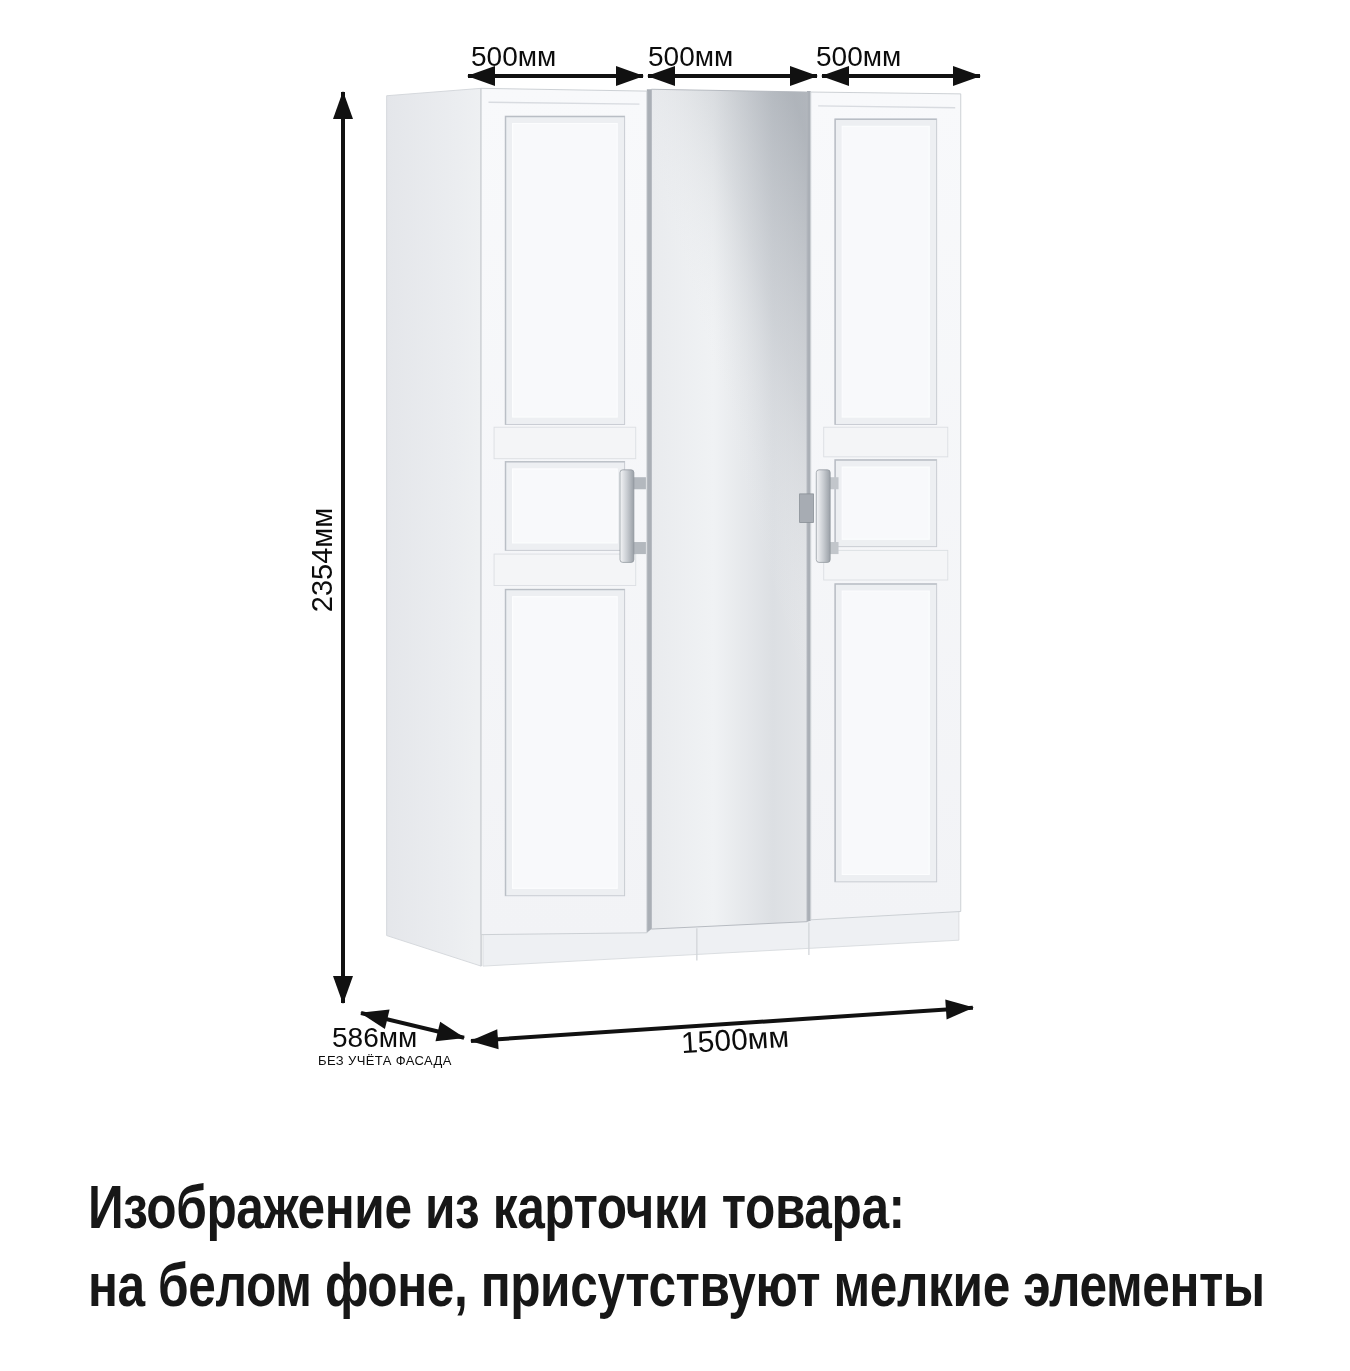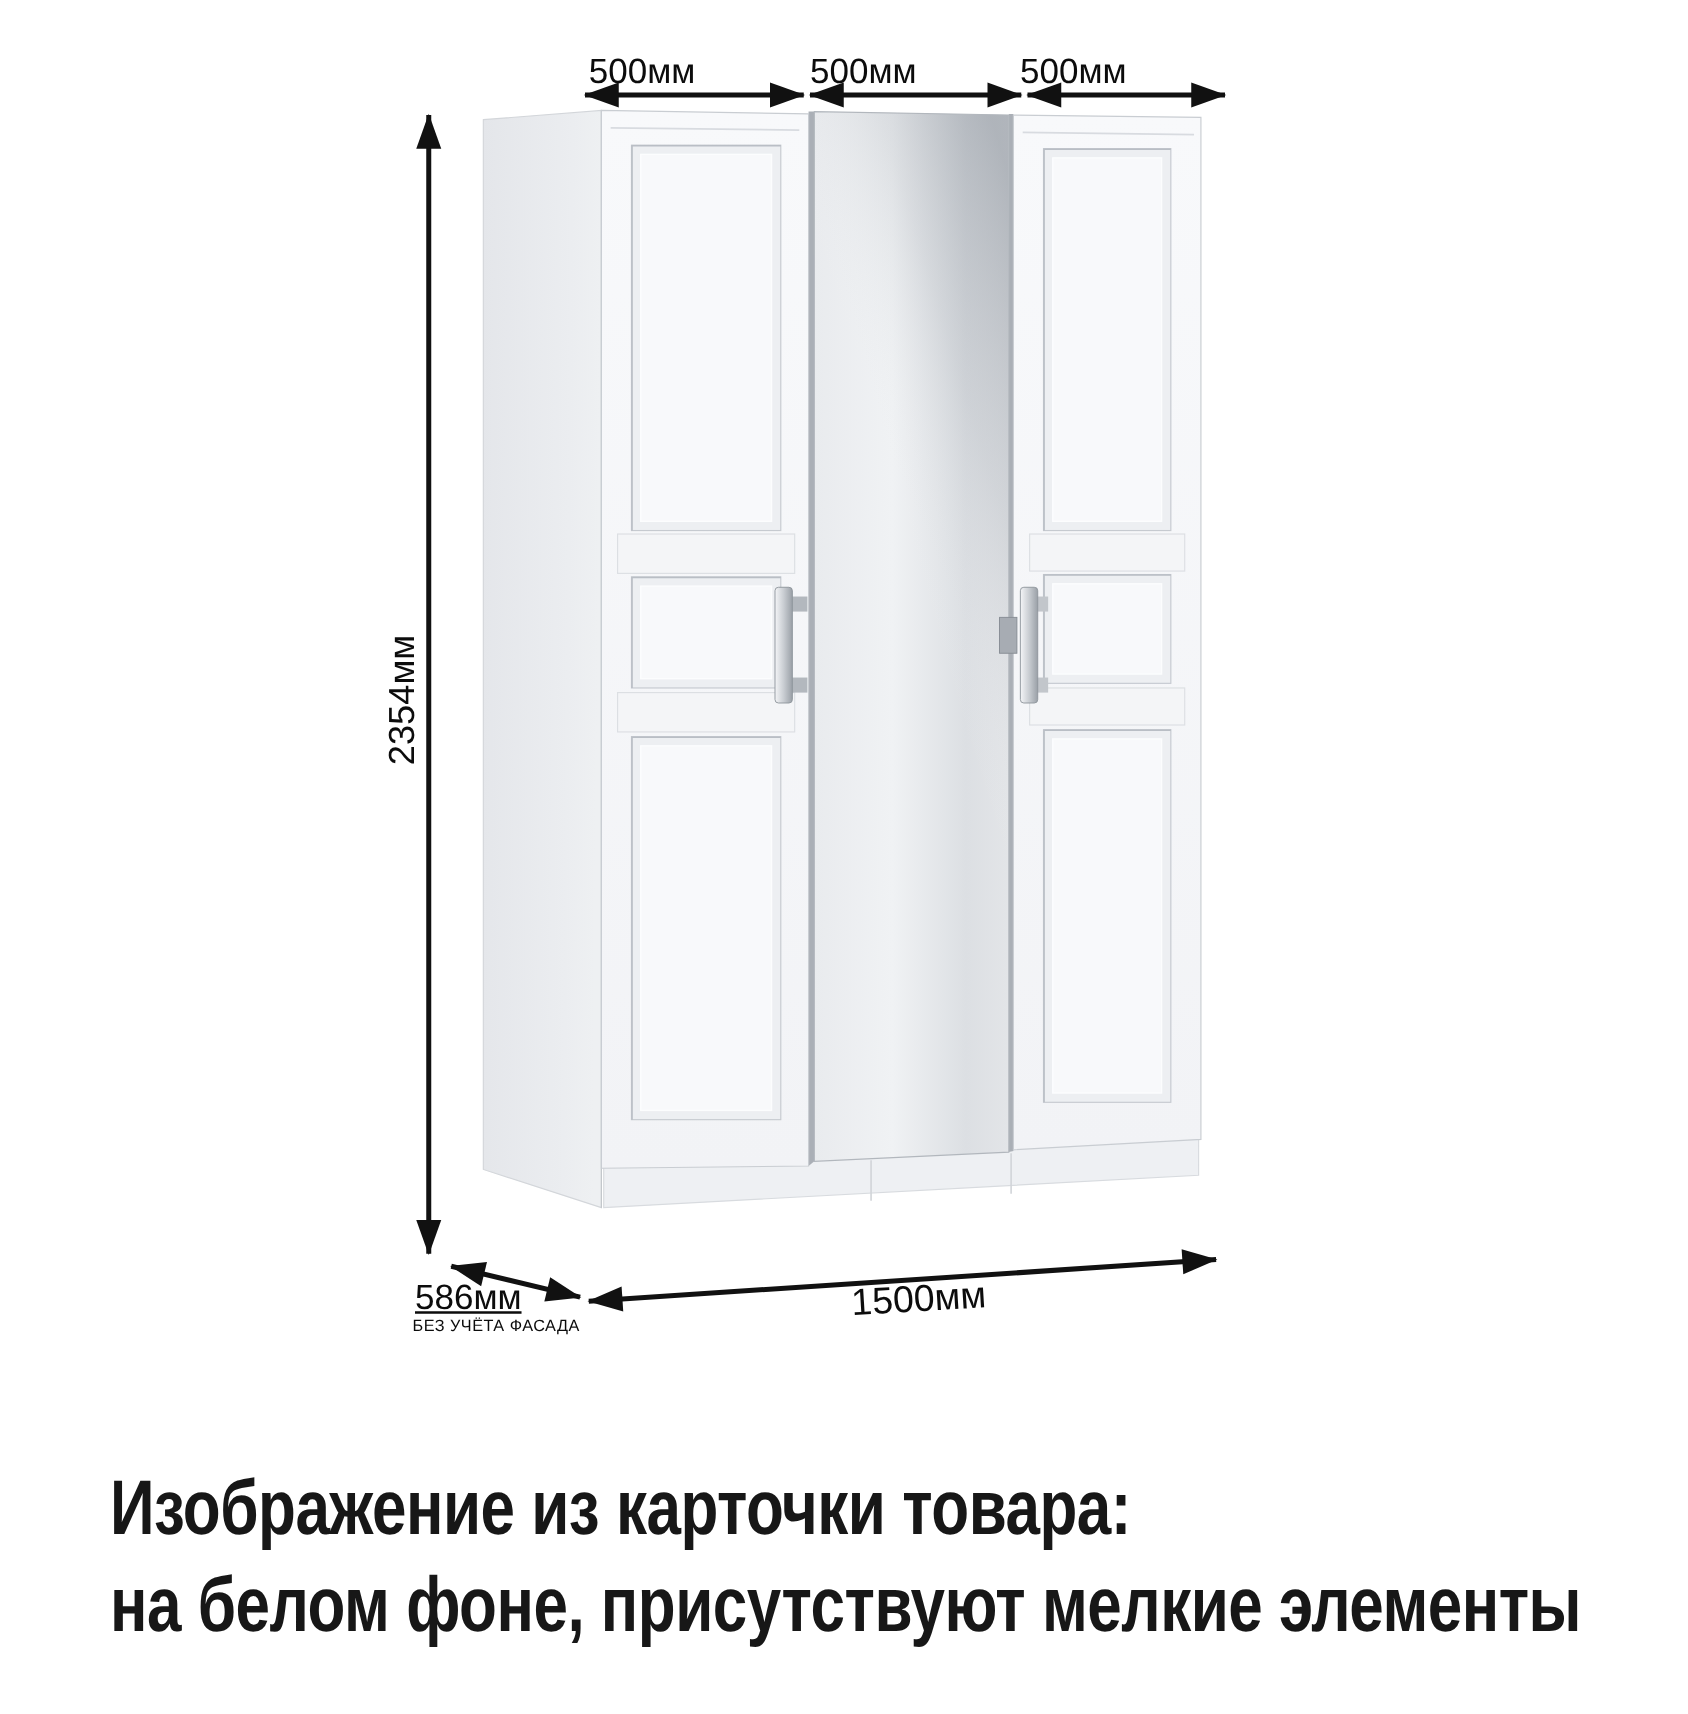--- a/index.html
+++ b/index.html
@@ -17,22 +17,22 @@
   .dim-arrow-v{width:4px;}
   .dim-arrow-v::before,.dim-arrow-v::after{content:"";position:absolute;left:50%;transform:translateX(-50%);
       width:0;height:0;border-left:10px solid transparent;border-right:10px solid transparent;}
   .dim-arrow-v::before{top:-1px;border-bottom:28px solid #111;}
   .dim-arrow-v::after{bottom:-1px;border-top:28px solid #111;}
 
   .dim-label{position:absolute;color:#0c0c0c;font-weight:400;white-space:nowrap;}
   .lbl-500{top:41px;width:170px;text-align:left;font-size:28px;}
   .lbl-h{left:247px;top:545px;width:150px;height:30px;line-height:30px;text-align:center;
          font-size:29px;transform:rotate(-90deg);}
-  .lbl-586{left:332px;top:1022px;font-size:28px;text-decoration:underline;}
-  .lbl-586-note{left:318px;top:1053px;font-size:13px;letter-spacing:.4px;margin-left:12px;}
+  .lbl-586{left:332px;top:1022px;font-size:28px;}
+  .lbl-586-note{left:318px;top:1053px;font-size:13px;letter-spacing:.4px;}
   .lbl-1500{left:650px;top:1023px;width:170px;text-align:center;font-size:30px;transform:rotate(-3.5deg);}
 
   .caption{position:absolute;left:88px;top:1168px;}
   .caption-line span{display:inline-block;transform:scaleX(0.8);transform-origin:0 50%;
       font-weight:700;font-size:62px;line-height:78px;color:#171717;letter-spacing:-.5px;white-space:nowrap;}
 </style>
 </head>
 <body>
 
 <div class="canvas">

